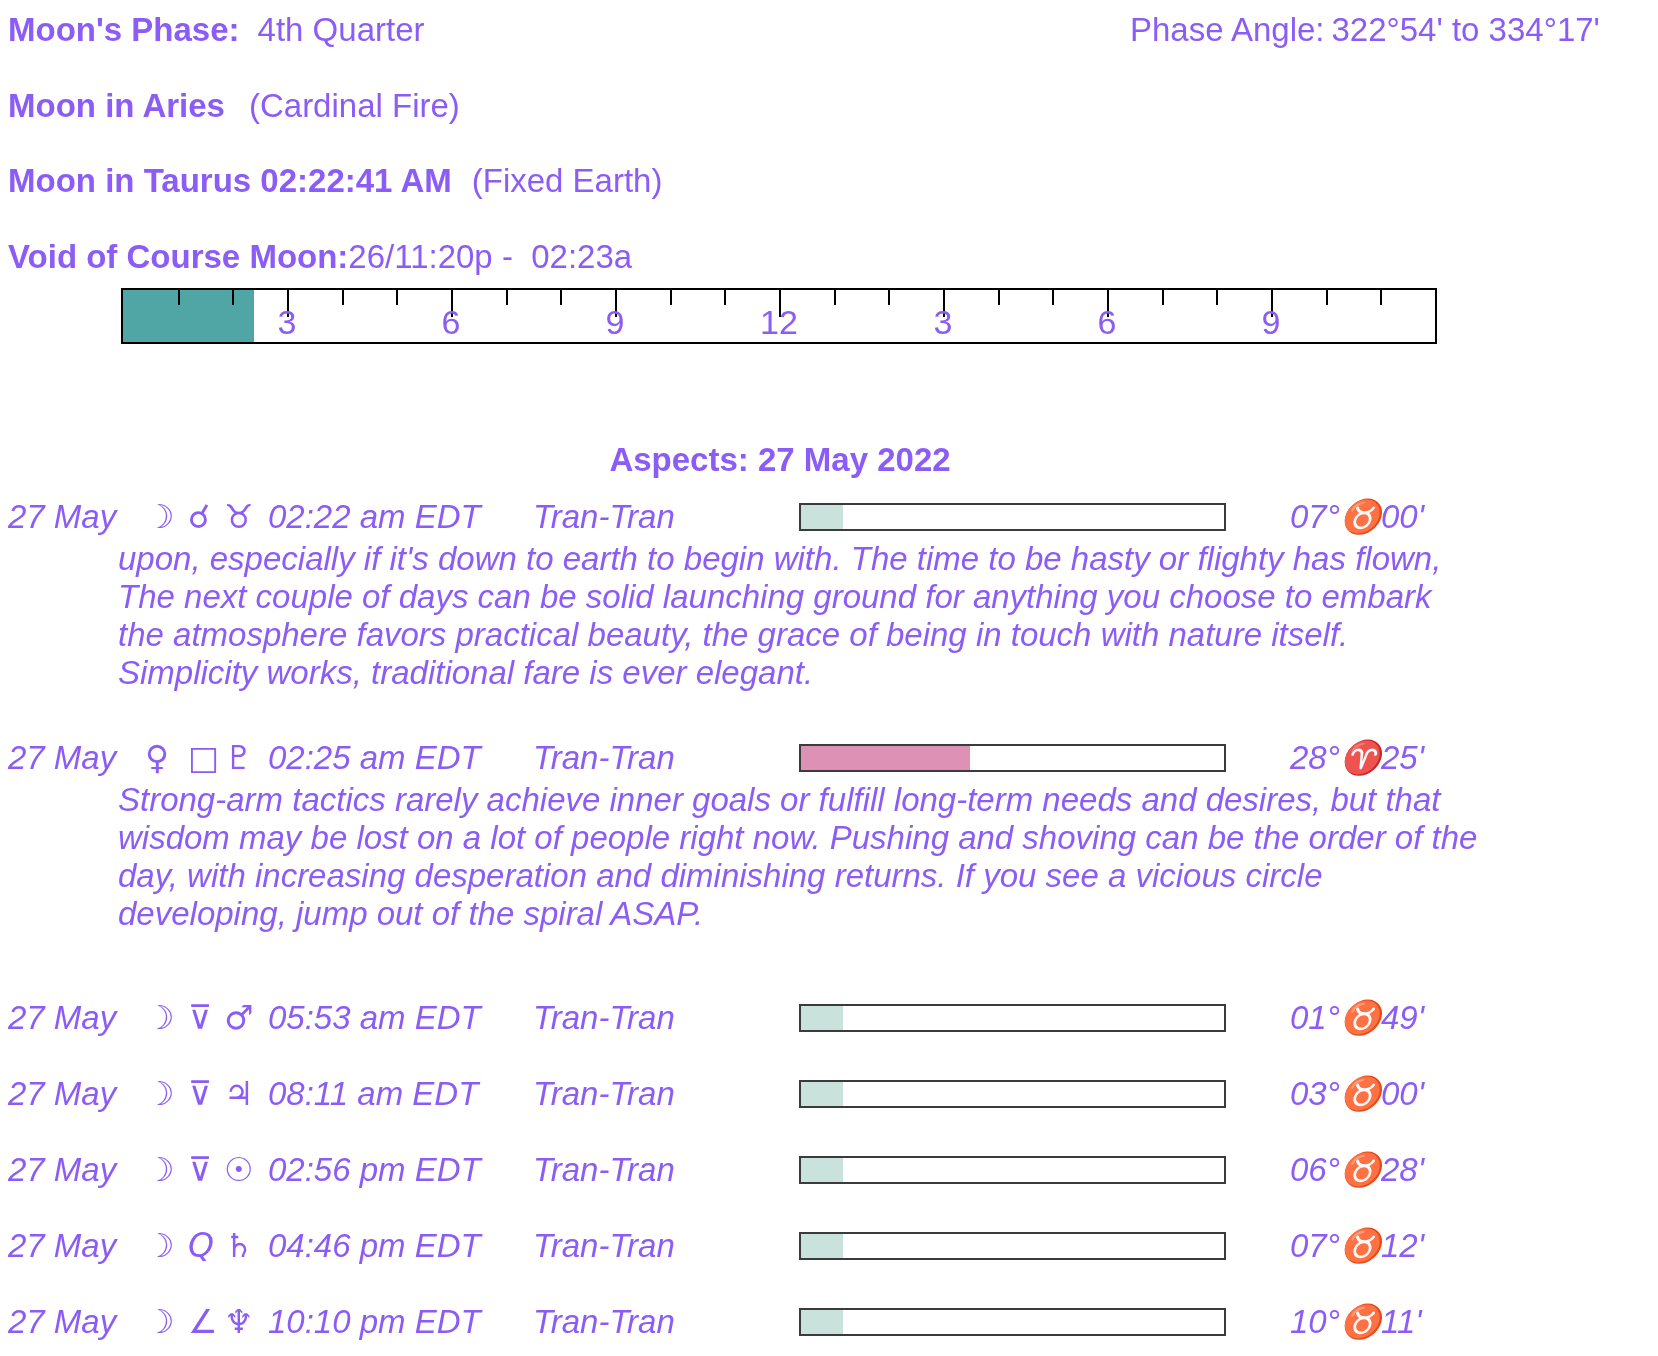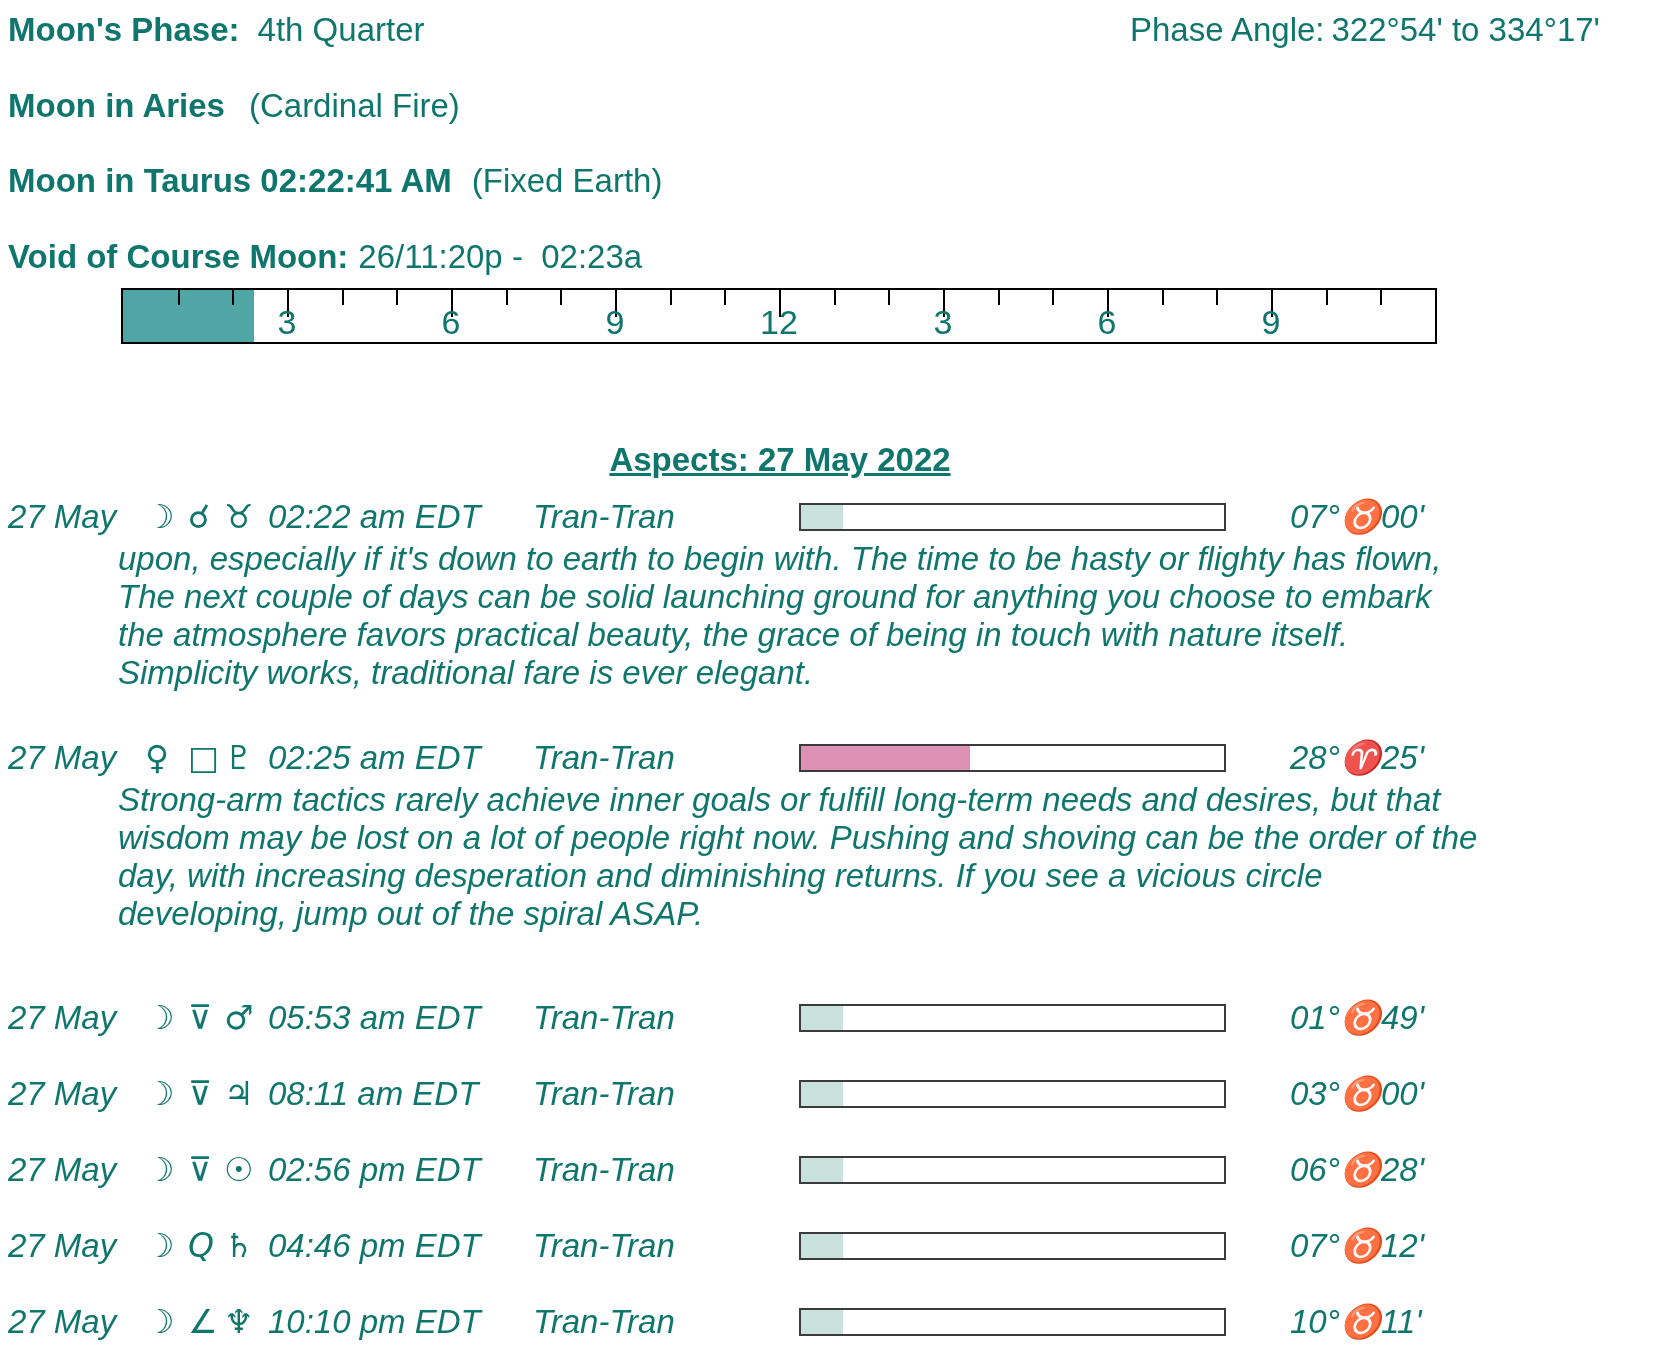--- a/index.html
+++ b/index.html
@@ -1,37 +1,37 @@
 <!DOCTYPE html>
 <html><head>
 <meta charset="utf-8">
 <style>
   html,body{margin:0;padding:0;background:#ffffff;}
   #canvas{
     position:relative;width:1634px;height:1356px;background:#ffffff;
-    font-family:"Liberation Sans",sans-serif;font-size:33px;color:#0f766e;
+    font-family:"Liberation Sans",sans-serif;font-size:33px;color:#8b5cf6;
     overflow:hidden;
   }
   .abs{position:absolute;white-space:pre;}
   .b{font-weight:bold;}
   .glyph{font-family:"DejaVu Sans",sans-serif;}
   
   .hline{height:40px;line-height:40px;}
   
   #ruler{position:absolute;left:121px;top:288px;width:1316px;height:56px;
          border:2px solid #000;box-sizing:border-box;background:#fff;}
   #ruler-fill{position:absolute;left:0;top:0;height:100%;}
   .tick{position:absolute;top:0;width:2px;background:#000;}
   .tick.minor{height:15px;}
   .tick.major{height:27px;}
   .rlabel{position:absolute;top:12px;width:80px;margin-left:-40px;text-align:center;
           font-size:34px;line-height:40px;}
   
   #aspects-title{position:absolute;left:0;top:440px;width:1560px;text-align:center;
-                 font-weight:bold;height:40px;line-height:40px;text-decoration:underline;}
+                 font-weight:bold;height:40px;line-height:40px;}
   .arow{position:absolute;left:0;width:1658px;height:40px;font-style:italic;}
   .arow .c{position:absolute;top:0;height:40px;line-height:40px;white-space:pre;}
   .arow .date{left:8px;}
   .arow .p1{left:145px;}
   .arow .asp{left:188px;}
   .arow .p2{left:224px;}
   .arow .time{left:268px;}
   .arow .type{left:533px;}
   .arow .deg{left:1290px;}
   .bar{position:absolute;left:799px;top:6px;width:427px;height:28px;
@@ -46,21 +46,21 @@
 <div id="canvas">
 
   <div class="abs hline" style="left:8px;top:10px;"><span class="b">Moon's Phase:</span><span style="margin-left:18px;">4th Quarter</span></div>
 
   <div class="abs hline" style="left:1130px;top:10px;"><span>Phase Angle:</span><span style="margin-left:7px;">322°54' to 334°17'</span></div>
 
   <div class="abs hline" style="left:8px;top:86px;"><span class="b">Moon in Aries</span><span style="margin-left:24px;">(Cardinal Fire)</span></div>
 
   <div class="abs hline" style="left:8px;top:161px;"><span class="b">Moon in Taurus 02:22:41 AM</span><span style="margin-left:20px;margin-top:40px;">(Fixed Earth)</span></div>
 
-  <div class="abs hline" style="left:8px;top:237px;"><span class="b">Void of Course Moon:</span><span style="margin-left:10px;">26/11:20p -  02:23a</span></div>
+  <div class="abs hline" style="left:8px;top:237px;"><span class="b">Void of Course Moon:</span><span style="">26/11:20p -  02:23a</span></div>
 
   <div id="ruler">
     <span id="ruler-fill" style="width: 131.2px; background: rgb(79, 166, 164);"></span>
   <span class="tick minor" style="left: 54.6667px;"></span>
       <span class="tick minor" style="left: 109.333px;"></span>
       <span class="tick major" style="left: 164px;"></span>
       <span class="rlabel" style="left: 164px;">3</span>
       <span class="tick minor" style="left: 218.667px;"></span>
       <span class="tick minor" style="left: 273.333px;"></span>
       <span class="tick major" style="left: 328px;"></span>

